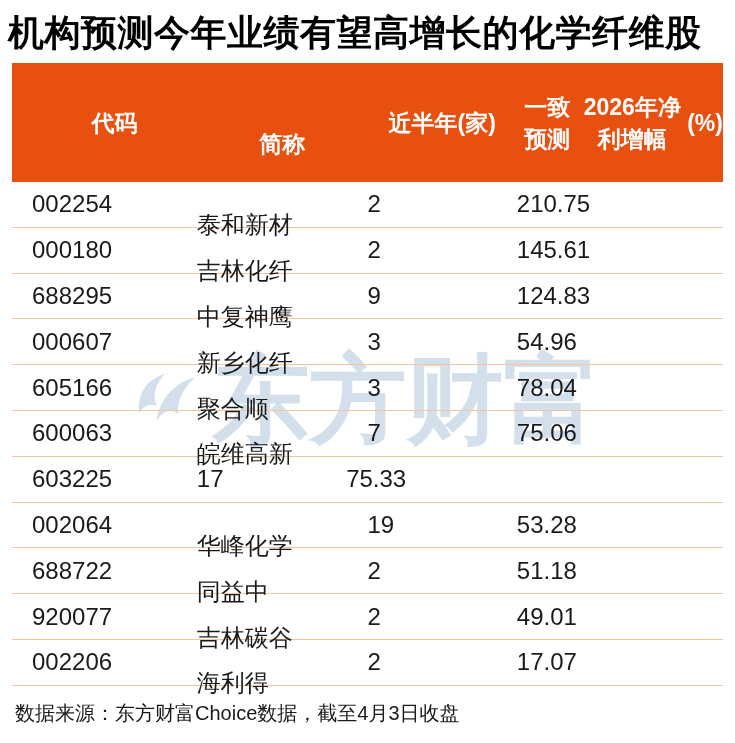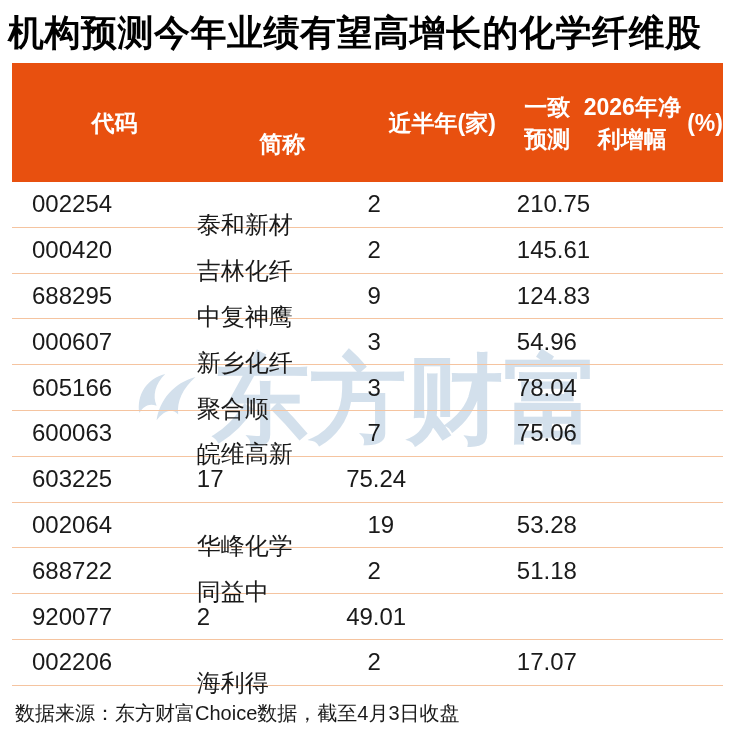--- a/index.html
+++ b/index.html
@@ -114,21 +114,21 @@
       </div>
     </div>
   <div id="tbody">
       <div class="tr">
         <div class="td c1">002254</div>
         <div class="td c2">泰和新材</div>
         <div class="td c3">2</div>
         <div class="td c4">210.75</div>
       </div>
       <div class="tr">
-        <div class="td c1">000420</div>
+        <div class="td c1">000180</div>
         <div class="td c2">吉林化纤</div>
         <div class="td c3">2</div>
         <div class="td c4">145.61</div>
       </div>
       <div class="tr">
         <div class="td c1">688295</div>
         <div class="td c2">中复神鹰</div>
         <div class="td c3">9</div>
         <div class="td c4">124.83</div>
       </div>
@@ -146,36 +146,37 @@
       </div>
       <div class="tr">
         <div class="td c1">600063</div>
         <div class="td c2">皖维高新</div>
         <div class="td c3">7</div>
         <div class="td c4">75.06</div>
       </div>
       <div class="tr">
         <div class="td c1">603225</div>
         <div class="td c3">17</div>
-        <div class="td c4">75.24</div>
+        <div class="td c4">75.33</div>
       </div>
       <div class="tr">
         <div class="td c1">002064</div>
         <div class="td c2">华峰化学</div>
         <div class="td c3">19</div>
         <div class="td c4">53.28</div>
       </div>
       <div class="tr">
         <div class="td c1">688722</div>
         <div class="td c2">同益中</div>
         <div class="td c3">2</div>
         <div class="td c4">51.18</div>
       </div>
       <div class="tr">
         <div class="td c1">920077</div>
+        <div class="td c2">吉林碳谷</div>
         <div class="td c3">2</div>
         <div class="td c4">49.01</div>
       </div>
       <div class="tr">
         <div class="td c1">002206</div>
         <div class="td c2">海利得</div>
         <div class="td c3">2</div>
         <div class="td c4">17.07</div>
       </div>
     </div>

